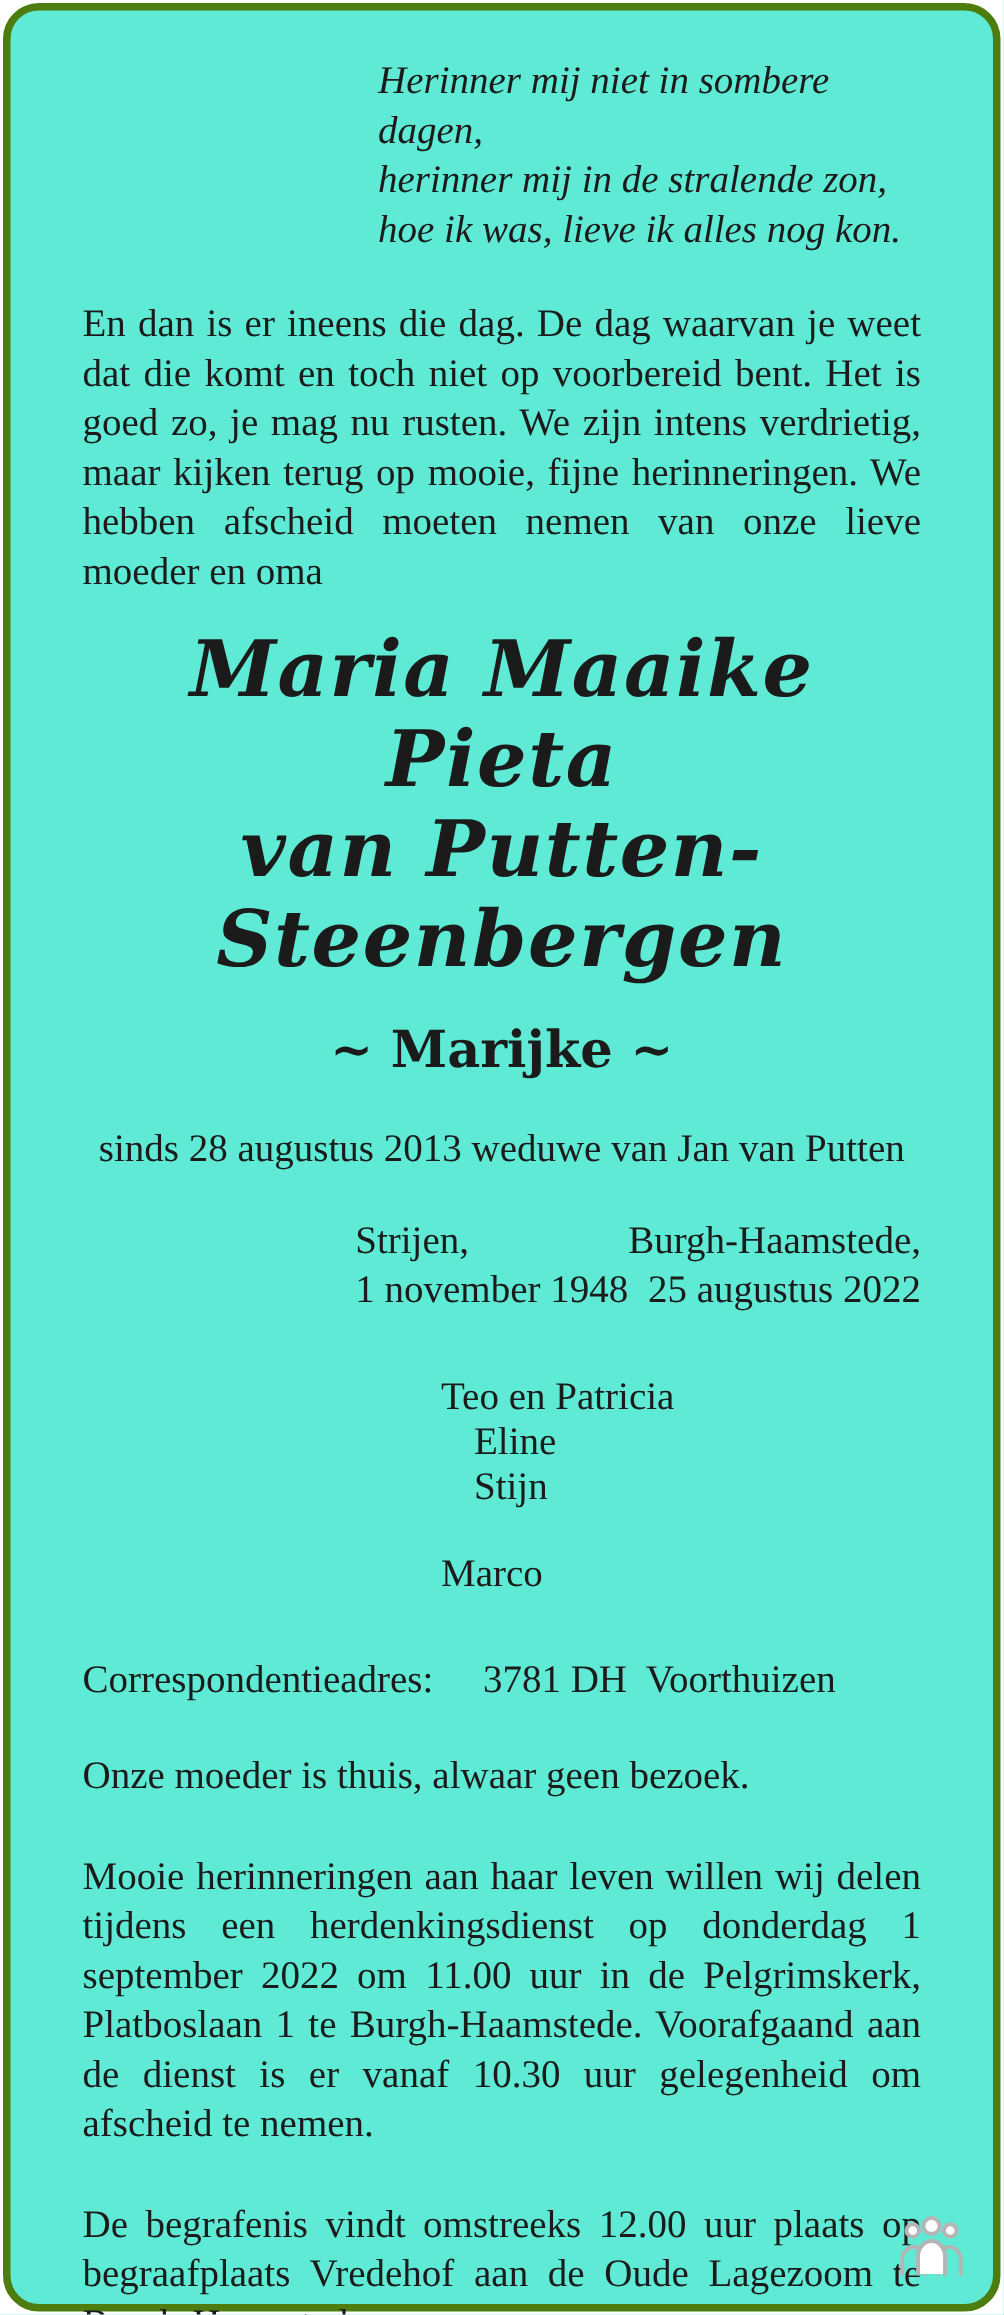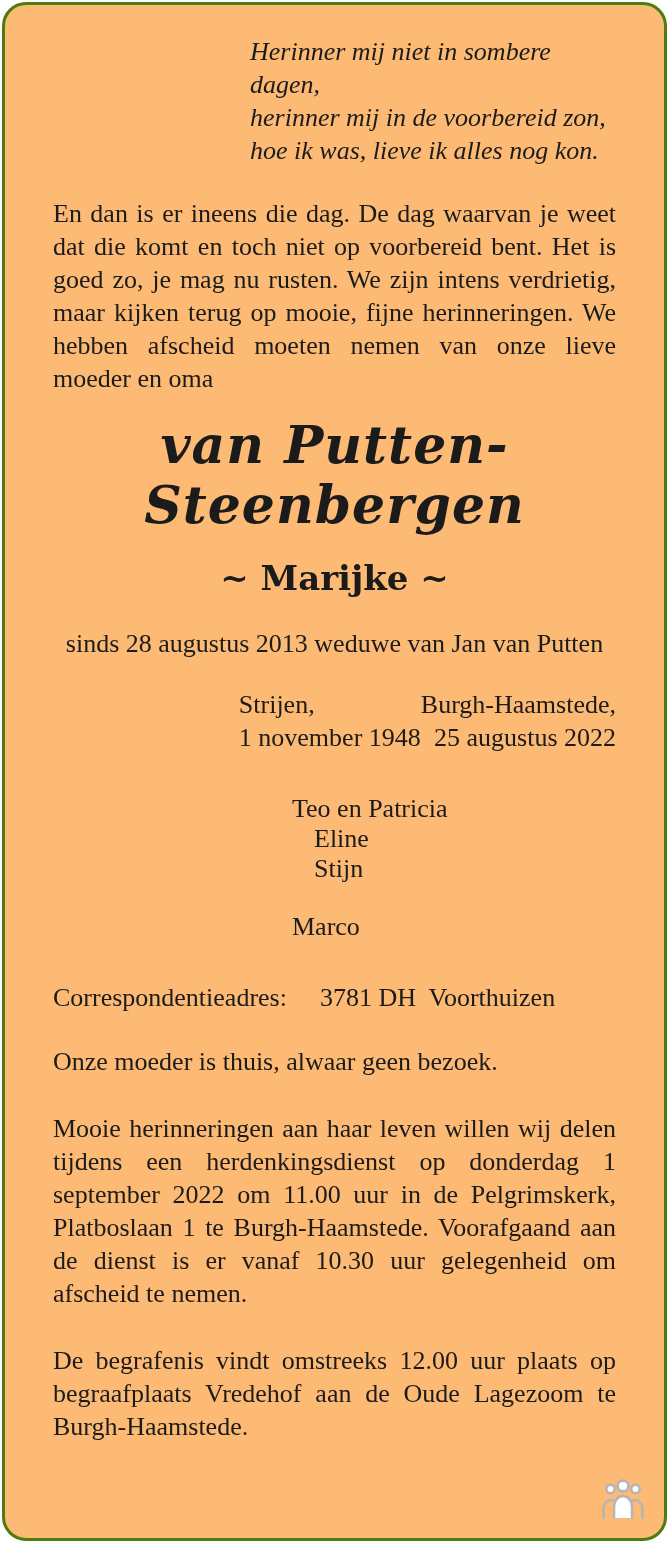--- a/index.html
+++ b/index.html
@@ -8,23 +8,23 @@
     width: 669px;
     height: 1543px;
     background: #ffffff;
     overflow: hidden;
   }
   .card {
     box-sizing: border-box;
     width: 665px;
     height: 1539px;
     margin: 2px;
-    border: 3px solid #4d7c0f;
+    border: 5px solid #4d7c0f;
     border-radius: 24px;
-    background: #fdba74;
+    background: #5eead4;
     position: relative;
     padding: 30px 48px 20px 48px;
     font-family: "Liberation Serif", serif;
     color: #1b1b1b;
     font-size: 26px;
     line-height: 33px;
   }
   .poem {
     margin-left: 197px;
     font-style: italic;
@@ -103,27 +103,28 @@
     bottom: 10px;
   }
 </style>
 </head>
 <body>
 
 <div class="card">
 
   <div class="poem">
     <div>Herinner mij niet in sombere dagen,</div>
-    <div>herinner mij in de voorbereid zon,</div>
+    <div>herinner mij in de stralende zon,</div>
     <div>hoe ik was, lieve ik alles nog kon.</div>
   </div>
 
   <div class="intro">En dan is er ineens die dag. De dag waarvan je weet dat die komt en toch niet op voorbereid bent. Het is goed zo, je mag nu rusten. We zijn intens verdrietig, maar kijken terug op mooie, fijne herinneringen. We hebben afscheid moeten nemen van onze lieve moeder en oma</div>
 
   <div class="name-block">
+    <div>Maria Maaike Pieta</div>
     <div>van Putten-Steenbergen</div>
   </div>
 
   <div class="nickname">~ Marijke ~</div>
 
   <div class="widow-line">sinds 28 augustus 2013 weduwe van Jan van Putten</div>
 
   <div class="places-row">
     <div class="left">
       <div>Strijen,</div>

